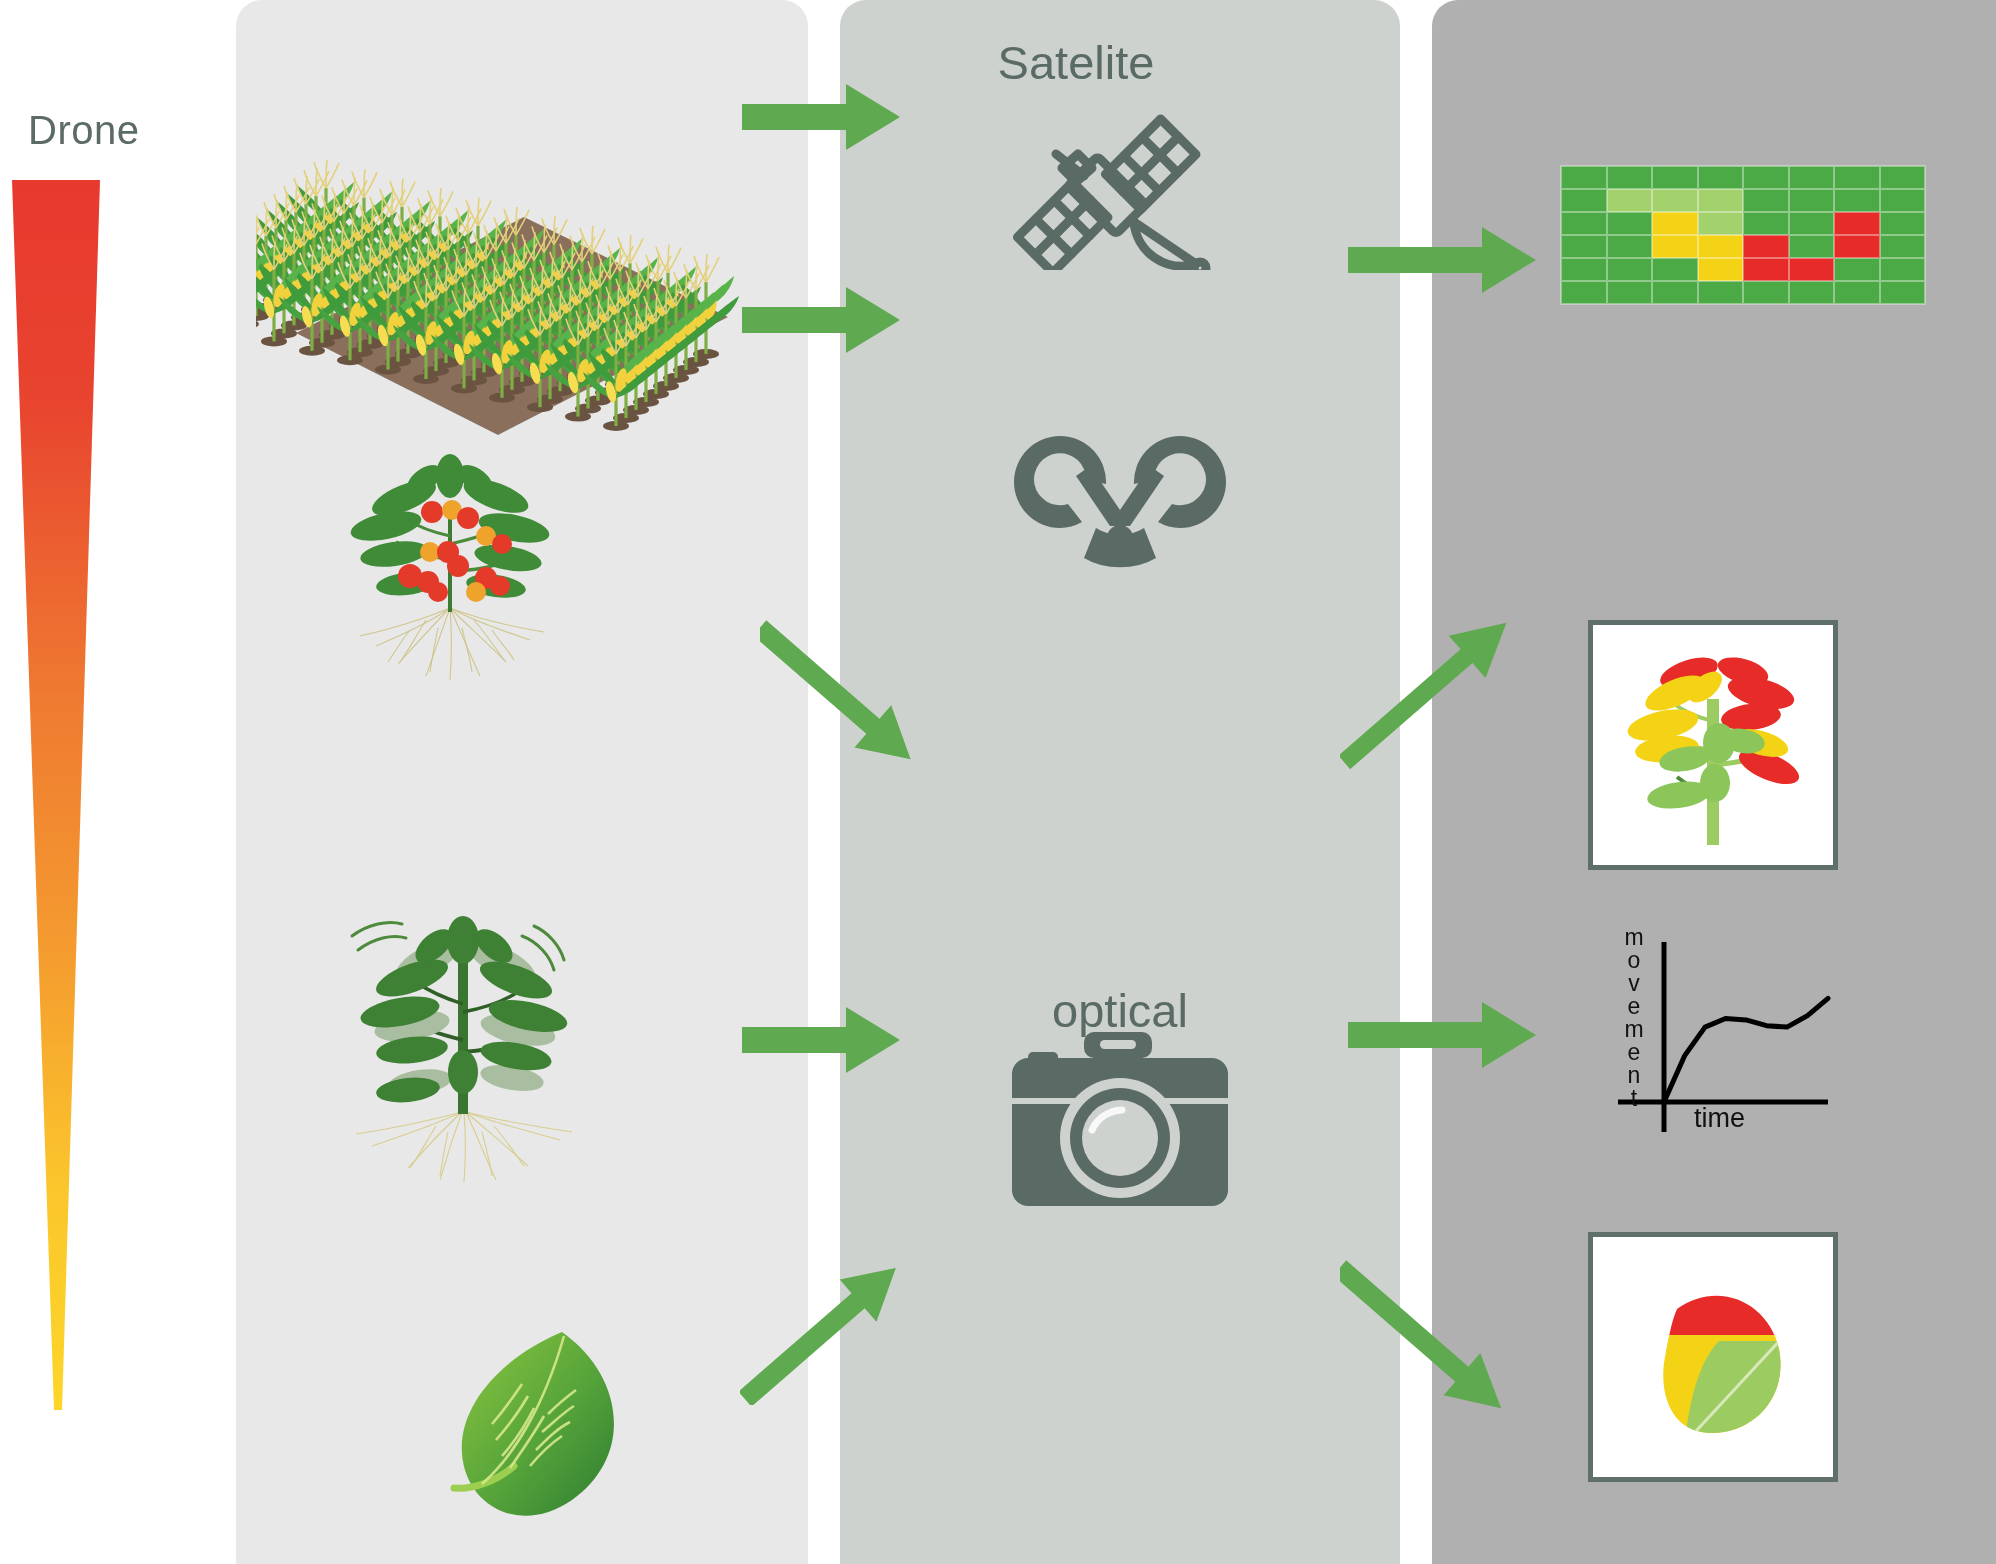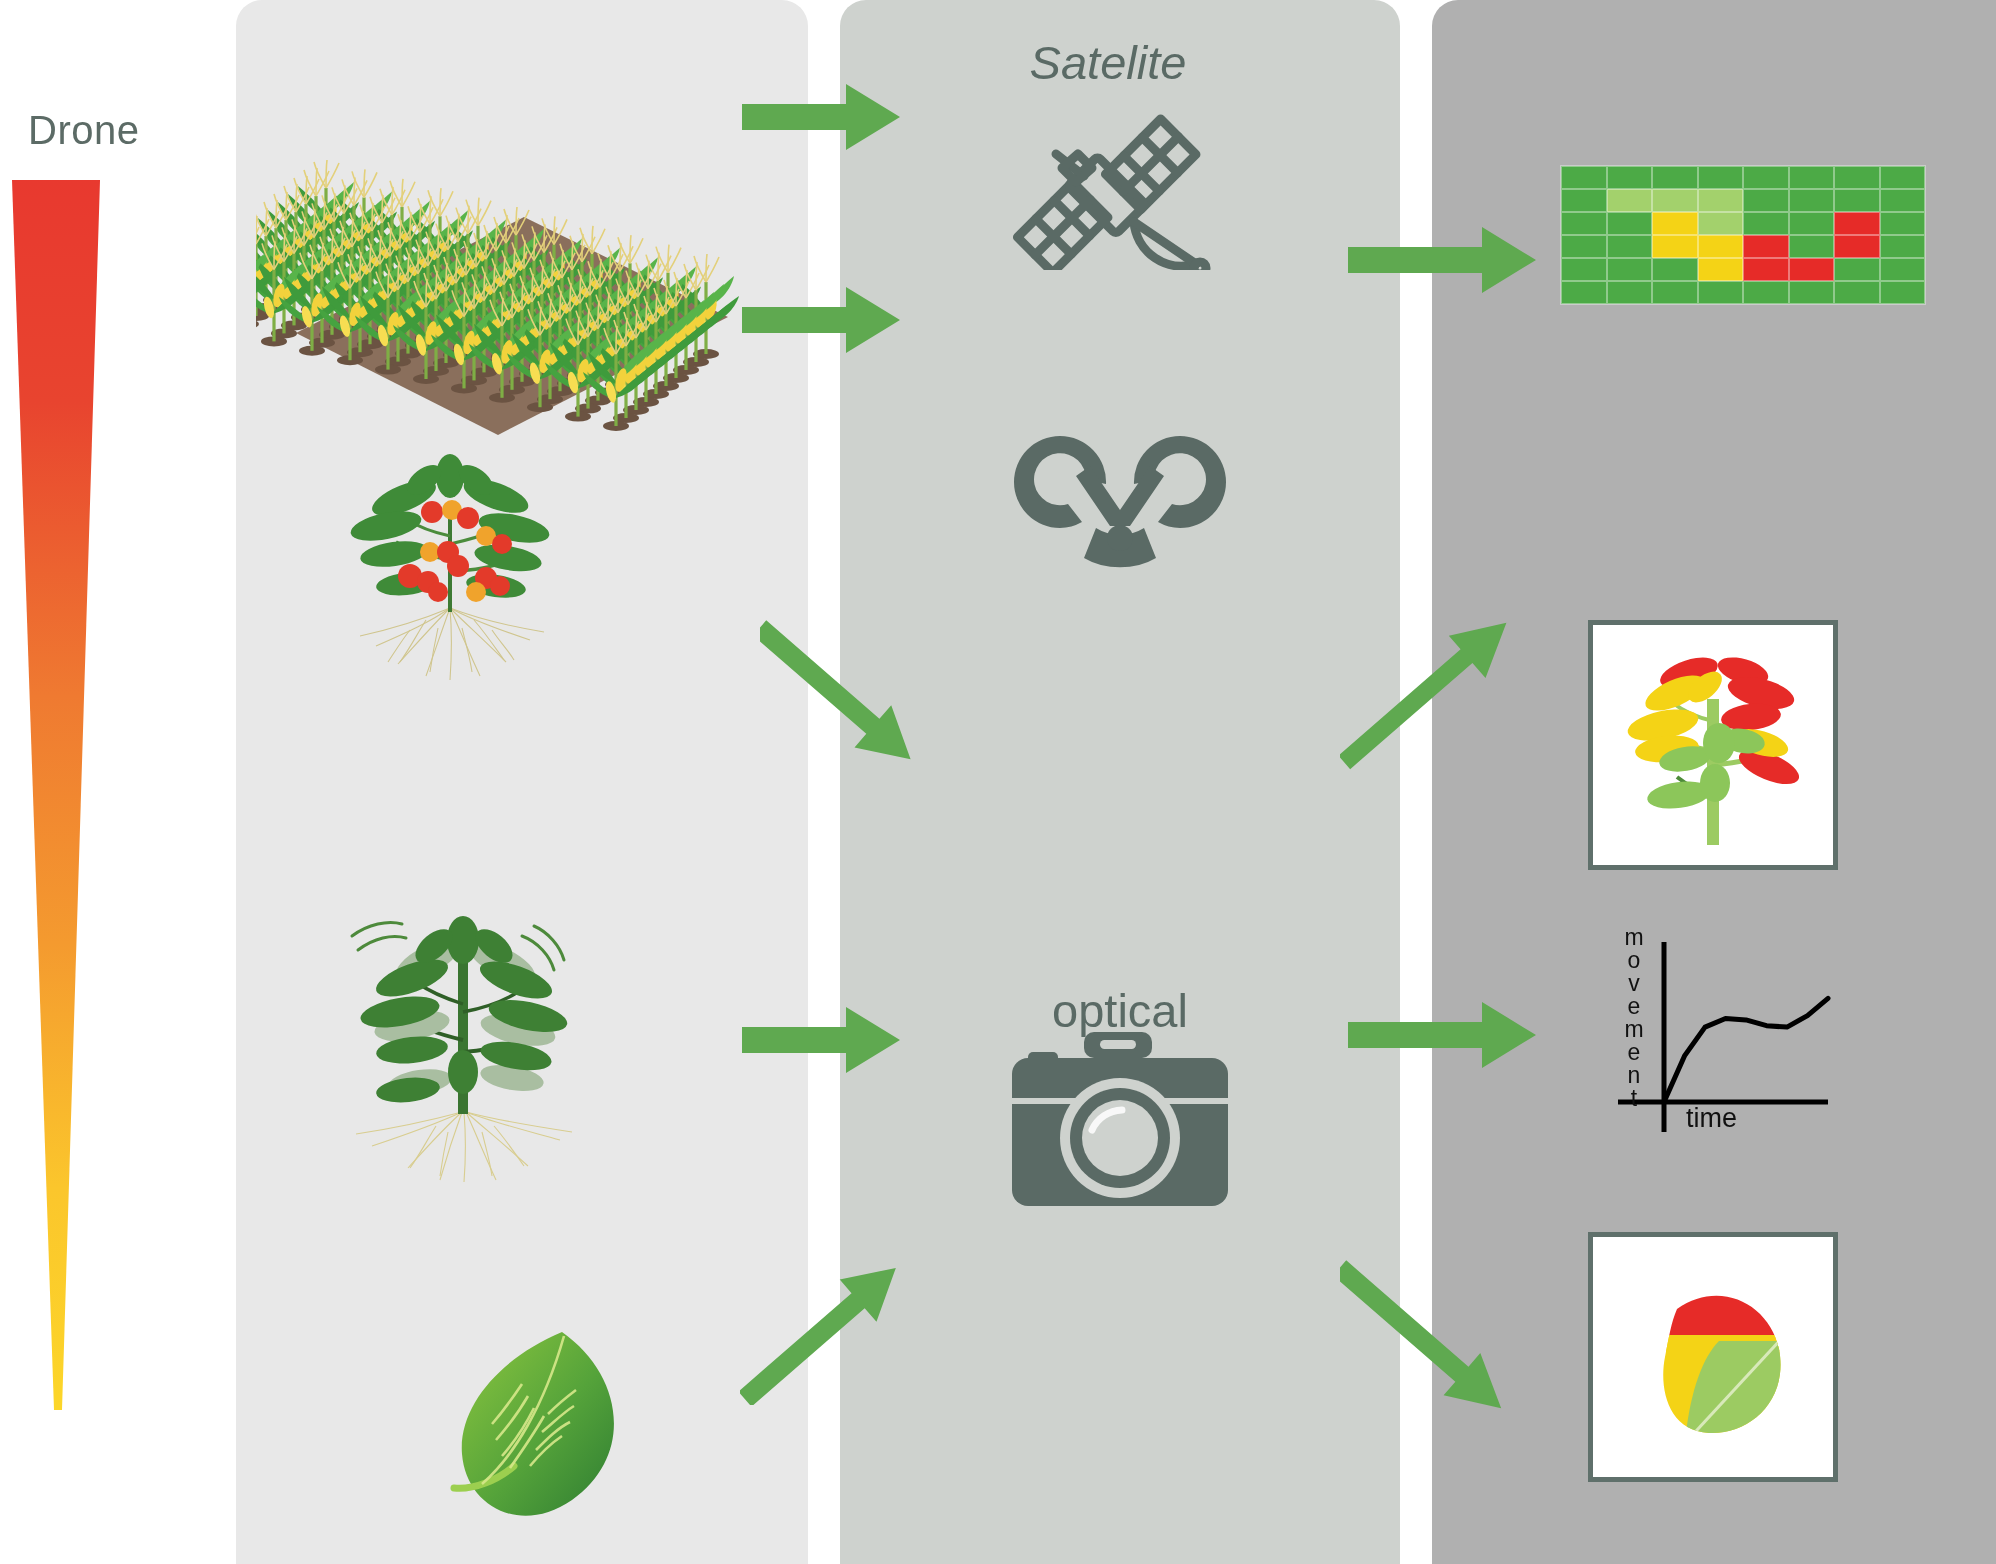--- a/index.html
+++ b/index.html
@@ -31,21 +31,21 @@
   
   .result-box{position:absolute;background:#ffffff;border:5px solid #5f706b;box-sizing:border-box;}
   #result-plant-box{left:1588px;top:620px;width:250px;height:250px;}
   #result-leaf-box{left:1588px;top:1232px;width:250px;height:250px;}
 
   
   #movement-chart{position:absolute;left:1600px;top:920px;width:260px;height:230px;}
   #movement-chart .axis-y-label{position:absolute;left:22px;top:6px;width:24px;
       font-size:23px;color:#111;line-height:1.0;text-align:center;}
   #movement-chart .axis-y-label span{display:block;}
-  #movement-chart .axis-x-label{position:absolute;left:86px;top:183px;font-size:27px;color:#111;}
+  #movement-chart .axis-x-label{position:absolute;left:94px;top:183px;font-size:27px;color:#111;}
   svg{display:block;}
 </style>
 </head>
 <body>
 
 <div id="stage">
 
   <div class="panel" id="panel-1"></div>
   <div class="panel" id="panel-2"></div>
   <div class="panel" id="panel-3"></div>
@@ -1853,21 +1853,21 @@
         <path d="M62 136 C76 120 86 104 94 88"></path>
       <path d="M56 120 C70 104 80 90 88 76"></path>
         <path d="M52 104 C64 90 74 76 82 64"></path>
       <path d="M90 146 C100 134 110 124 122 116"></path>
         <path d="M96 130 C108 118 118 108 130 102"></path>
       <path d="M102 112 C114 102 124 92 134 86"></path>
         <path d="M108 94 C118 84 128 76 136 70"></path>
     </g>
   </svg>
 
-  <div class="sensor-title" style="left:848px;top:34px;width:520px;font-style:italic;">Satelite</div>
+  <div class="sensor-title" style="left:816px;top:34px;width:520px;">Satelite</div>
   <svg style="position:absolute;left:1000px;top:110px;" width="240" height="160" viewBox="0 0 240 160" fill="none" stroke="#5a6a65" stroke-width="9" stroke-linejoin="round" stroke-linecap="round">
 
     <g transform="rotate(-45 150 55)">
       <rect x="112" y="30" width="78" height="50"></rect>
       <line x1="138" y1="30" x2="138" y2="80"></line>
         <line x1="164" y1="30" x2="164" y2="80"></line>
       <line x1="112" y1="55" x2="190" y2="55"></line>
     </g>
 
     <g transform="rotate(-45 62 118)">

